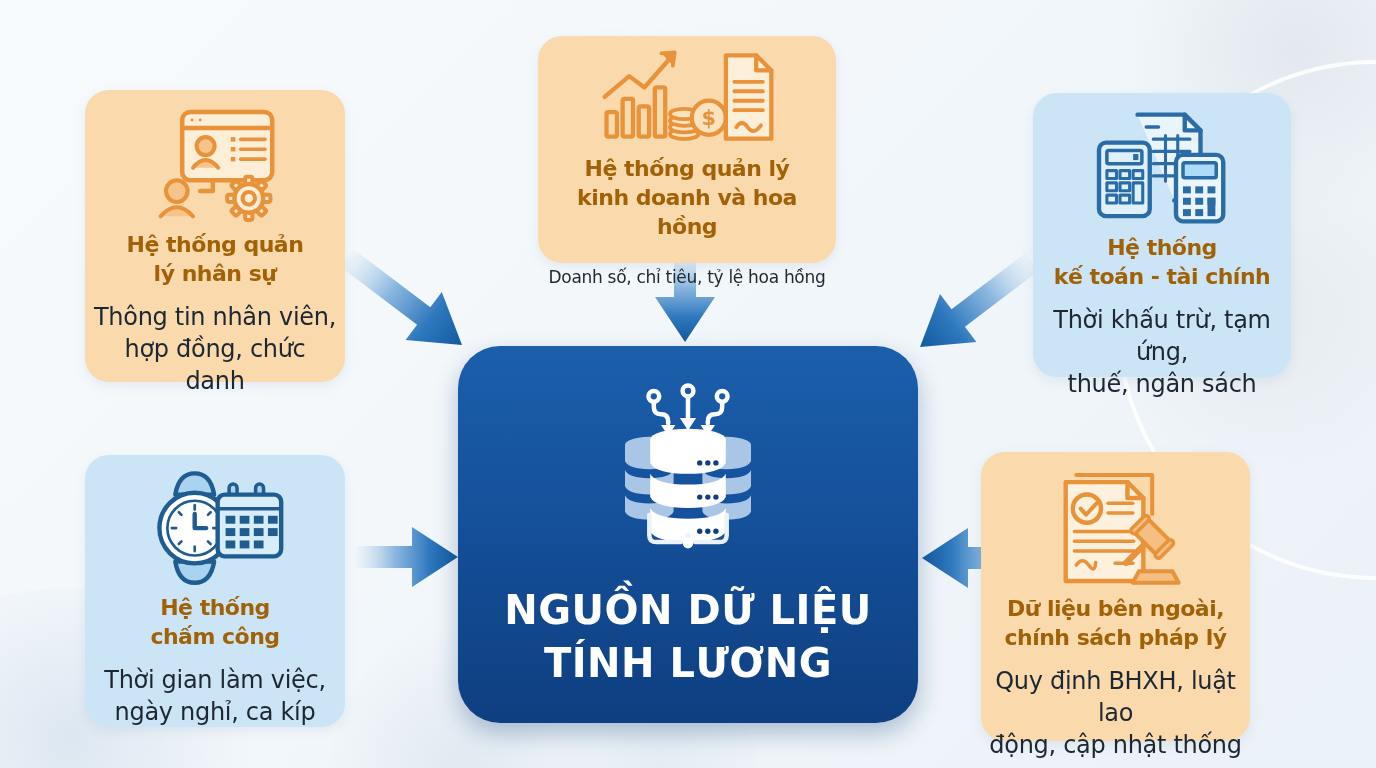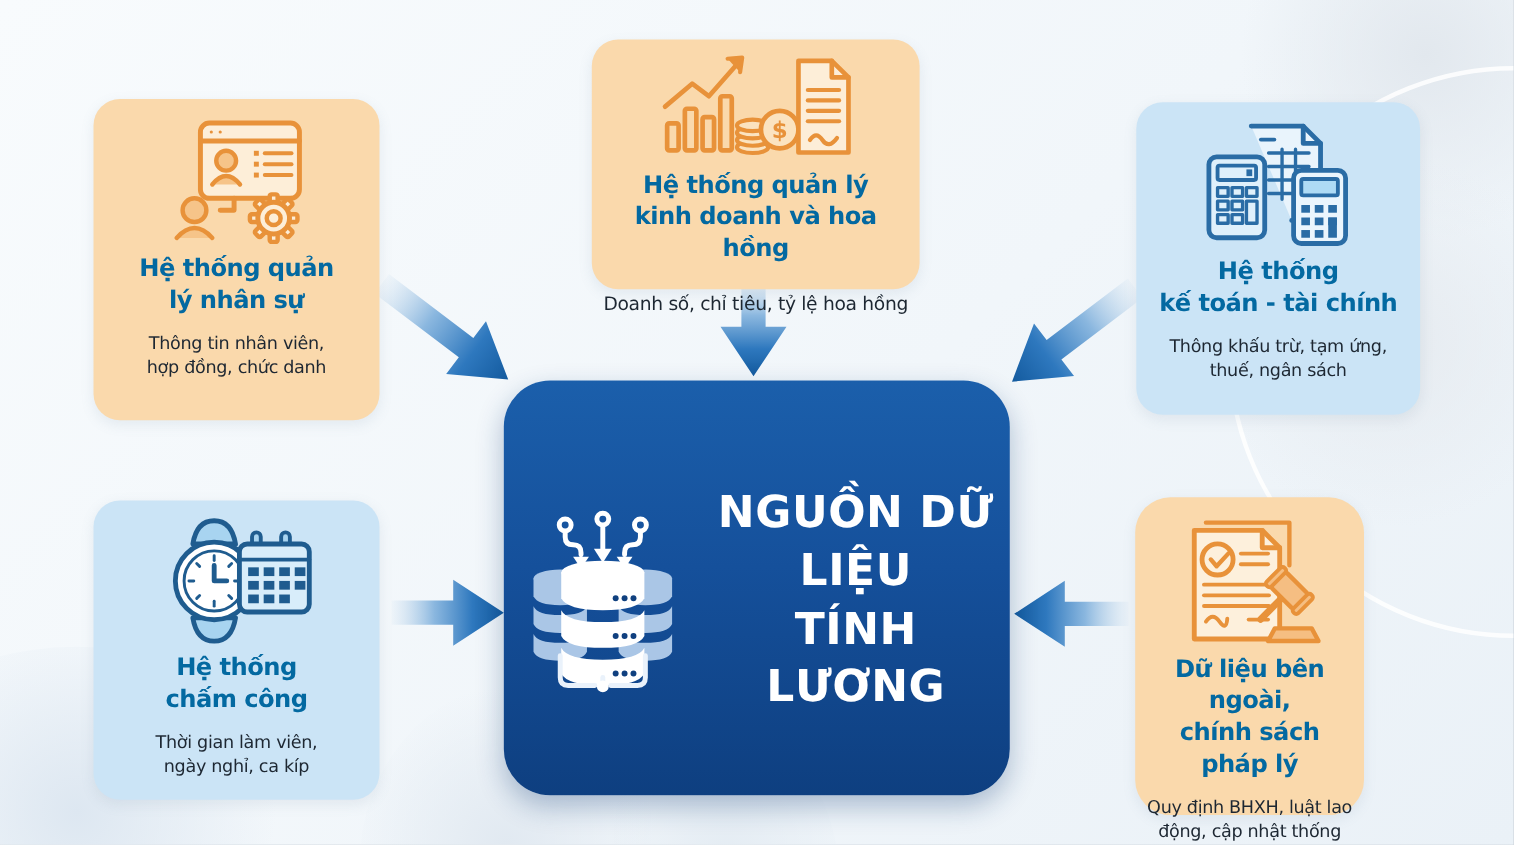--- a/index.html
+++ b/index.html
@@ -22,40 +22,40 @@
   
   .srcbox{
     position:absolute;border-radius:24px;display:flex;flex-direction:column;
     align-items:center;text-align:center;padding:14px 8px 10px 8px;
     box-shadow:0 4px 12px rgba(110,135,160,0.12);
   }
   .srcbox.orange{background:#fad9ac;}
   .srcbox.blue{background:#cbe4f6;}
   .iconwrap{display:flex;align-items:center;justify-content:center;flex:0 0 auto;}
   .boxtitle{
-    white-space:pre-line;font-weight:bold;color:#0369a1;
+    white-space:pre-line;font-weight:bold;color:#a16207;
     font-size:22px;line-height:1.32;letter-spacing:-0.5px;margin-top:4px;
   }
   .boxsub{
-    white-space:pre-line;color:#1d2732;font-size:16px;line-height:1.34;
+    white-space:pre-line;color:#1d2732;font-size:24px;line-height:1.34;
     letter-spacing:-0.3px;margin-top:13px;
   }
   .boxsub.fit{font-size:17px;margin-top:25px;}
 
   #box-hr{left:85px;top:90px;width:260px;height:292px;}
   #box-biz{left:538px;top:36px;width:298px;height:227px;padding-top:6px;}
   #box-acct{left:1033px;top:93px;width:258px;height:284px;}
   #box-time{left:85px;top:455px;width:260px;height:272px;}
-  #box-ext{left:1032px;top:452px;width:208px;height:289px;border-radius:32px;}
+  #box-ext{left:981px;top:452px;width:269px;height:289px;}
 
   
   #center-box{
     position:absolute;left:458px;top:346px;width:460px;height:377px;border-radius:42px;
     background:linear-gradient(180deg,#1b5fab 0%,#15509b 45%,#0e3f80 100%);
-    display:flex;flex-direction:row;align-items:center;
+    display:flex;flex-direction:column;align-items:center;
     box-shadow:0 10px 24px rgba(15,60,115,0.30);
   }
   #center-title{
     white-space:pre-line;color:#ffffff;font-weight:bold;font-size:40px;
     line-height:1.32;text-align:center;letter-spacing:0.5px;margin-top:22px;
   }
   #arrow-layer{position:absolute;left:0;top:0;pointer-events:none;}
 </style>
 </head>
 <body>
@@ -210,21 +210,21 @@
           <rect x="118" y="101" width="9" height="8"></rect>
           <rect x="132" y="101" width="9" height="8"></rect>
           <rect x="104" y="114" width="9" height="8"></rect>
           <rect x="118" y="114" width="9" height="8"></rect>
           <rect x="132" y="101" width="9" height="21"></rect>
         </g>
       </svg>
     </div>
     <div class="boxtitle">Hệ thống
 kế toán - tài chính</div>
-    <div class="boxsub">Thông khấu trừ, tạm ứng,
+    <div class="boxsub">Thời khấu trừ, tạm ứng,
 thuế, ngân sách</div>
   </div>
 
   <div class="srcbox blue" id="box-time">
     <div class="iconwrap">
       <svg width="150" height="120" viewBox="0 0 170 134" fill="none" stroke="#1f5c8f" stroke-width="5" stroke-linecap="round" stroke-linejoin="round">
         <path d="M40,28 q4,-24 22,-24 q18,0 22,24 z" fill="#a8d4f0"></path>
         <path d="M40,104 q4,24 22,24 q18,0 22,-24 z" fill="#a8d4f0"></path>
         <circle cx="62" cy="66" r="40" fill="#ffffff"></circle>
         <circle cx="62" cy="66" r="31" stroke-width="3" fill="none"></circle>
@@ -253,21 +253,21 @@
           <rect x="129" y="66" width="11" height="9"></rect>
           <rect x="145" y="66" width="11" height="9"></rect>
           <rect x="97" y="80" width="11" height="9"></rect>
           <rect x="113" y="80" width="11" height="9"></rect>
           <rect x="129" y="80" width="11" height="9"></rect>
         </g>
       </svg>
     </div>
     <div class="boxtitle">Hệ thống
 chấm công</div>
-    <div class="boxsub">Thời gian làm viên,
+    <div class="boxsub">Thời gian làm việc,
 ngày nghỉ, ca kíp</div>
   </div>
 
   <div class="srcbox orange" id="box-ext">
     <div class="iconwrap">
       <svg width="150" height="124" viewBox="0 0 170 140" fill="none" stroke="#e8923a" stroke-width="5" stroke-linecap="round" stroke-linejoin="round">
         <path d="M40,10 h86 v44" stroke-width="4.5" fill="none"></path>
         <path d="M28,18 h70 l18,18 v94 h-88 z" fill="#fdf0dc"></path>
         <path d="M98,18 v18 h18"></path>
         <circle cx="52" cy="48" r="16" fill="#fdf0dc"></circle>

